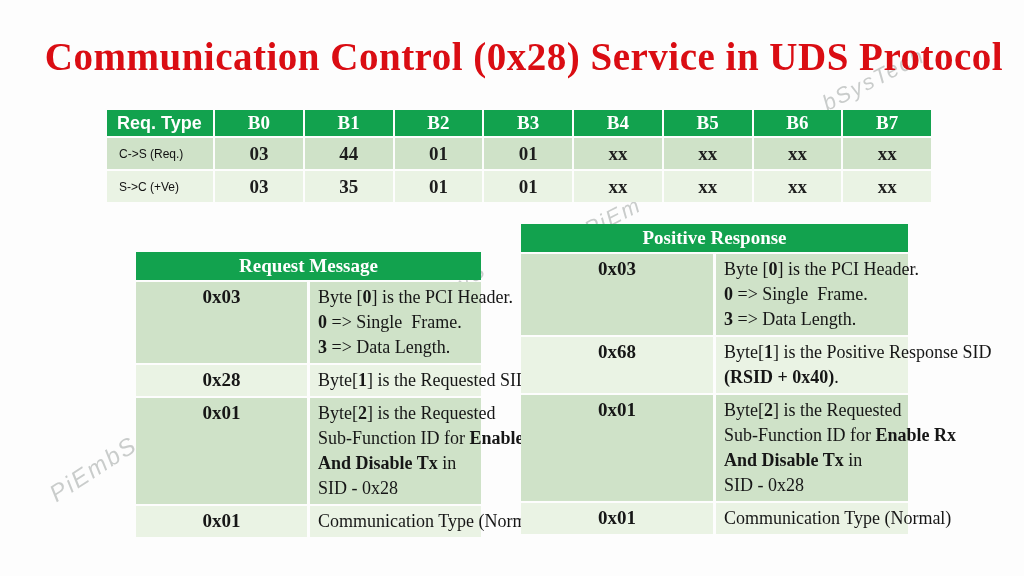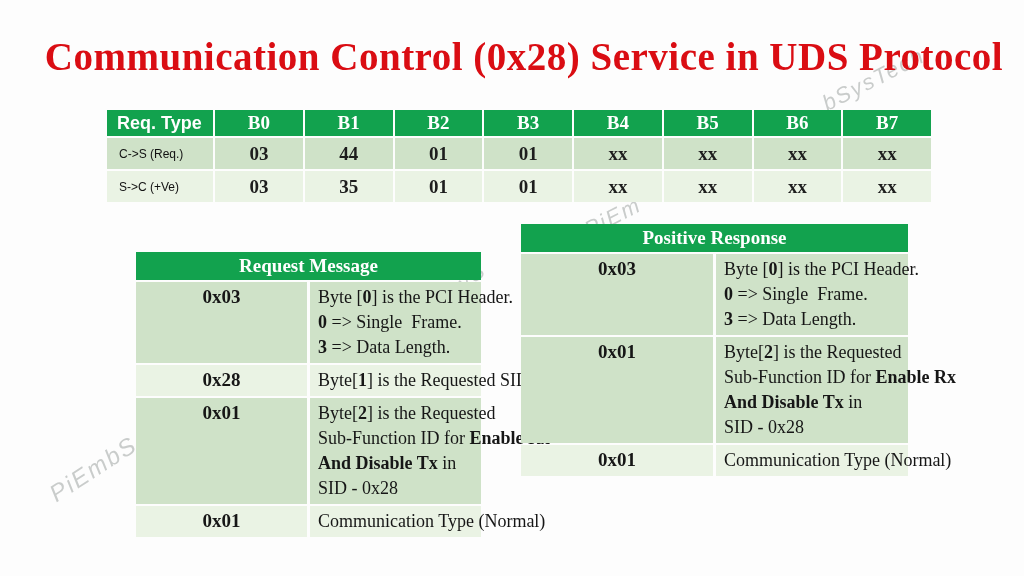--- a/index.html
+++ b/index.html
@@ -158,20 +158,27 @@
     </thead>
     <tbody>
         <tr class="dark">
           <td class="code">0x03</td>
           <td class="desc">
             <div class="line"><span>Byte [</span><b>0</b><span>] is the PCI Header.</span></div>
             <div class="line"><b>0</b><span> =&gt; Single  Frame.</span></div>
             <div class="line"><b>3</b><span> =&gt; Data Length.</span></div>
           </td>
         </tr>
+        <tr class="light">
+          <td class="code">0x68</td>
+          <td class="desc">
+            <div class="line"><span>Byte[</span><b>1</b><span>] is the Positive Response SID</span></div>
+            <div class="line"><b>(RSID + 0x40)</b><span>.</span></div>
+          </td>
+        </tr>
         <tr class="dark">
           <td class="code">0x01</td>
           <td class="desc">
             <div class="line"><span>Byte[</span><b>2</b><span>] is the Requested</span></div>
             <div class="line"><span>Sub-Function ID for </span><b>Enable Rx</b></div>
             <div class="line"><b>And Disable Tx</b><span> in</span></div>
             <div class="line"><span>SID - 0x28</span></div>
           </td>
         </tr>
         <tr class="light">

